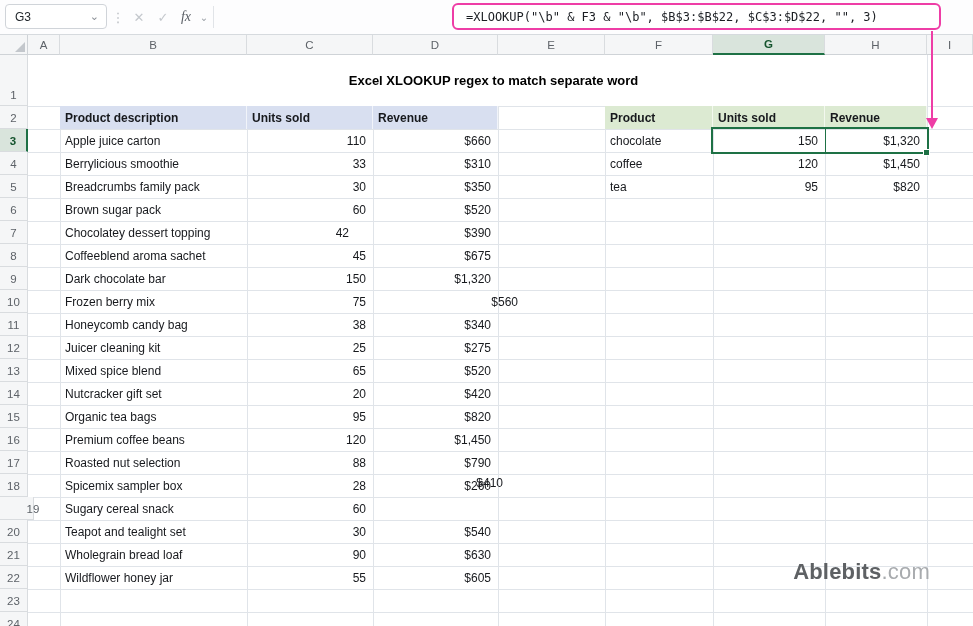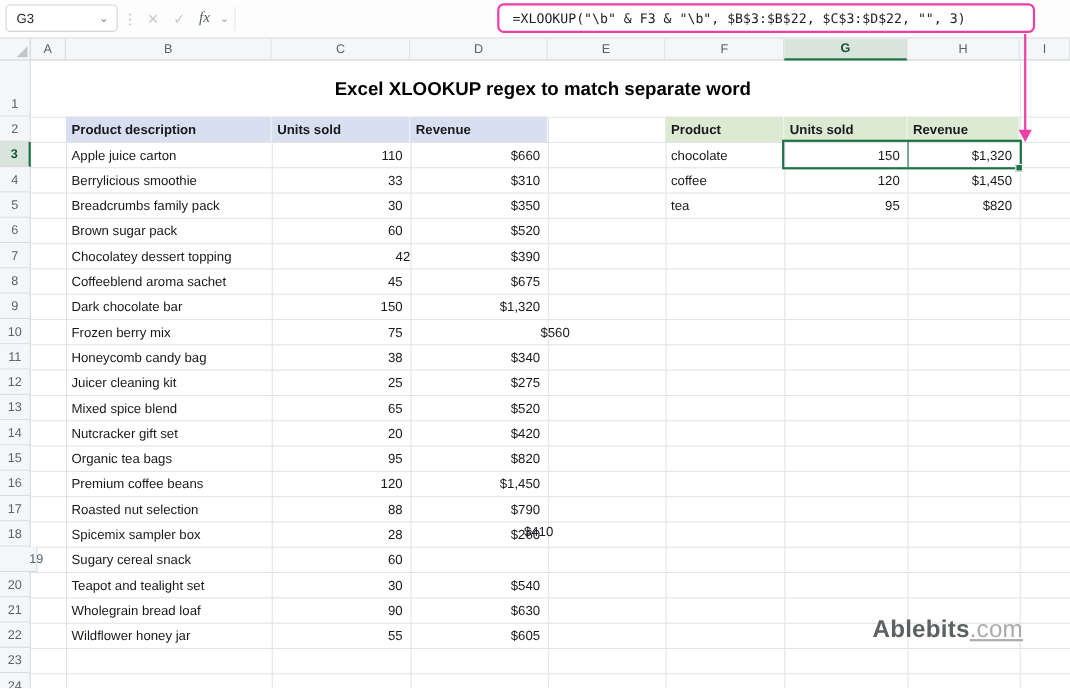--- a/index.html
+++ b/index.html
@@ -26,42 +26,42 @@
 
   
   #sheet{position:absolute;left:0;top:35px;width:973px;height:591px;overflow:hidden;background:#fff;}
   .abs{position:absolute;box-sizing:border-box;}
   .gridv{background:#e0e4e9;}
   .gridh{background:#e0e4e9;}
   .cell{display:flex;align-items:center;font-size:12px;color:#17191d;white-space:nowrap;overflow:hidden;}
   .txt{padding-left:5px;justify-content:flex-start;}
   .num{padding-right:7px;justify-content:flex-end;}
   .bold{font-weight:700;}
-  .title{justify-content:center;font-weight:700;font-size:17px;color:#000;background:#fff;}
+  .title{justify-content:center;font-weight:700;font-size:13px;color:#000;background:#fff;}
   .hdrL{background:#d8dff0;border-right:1px solid rgba(255,255,255,.65);}
   .hdrR{background:#dcead2;border-right:1px solid rgba(255,255,255,.65);}
   .chdr{display:flex;align-items:center;justify-content:center;background:#f5f6f7;color:#5d6268;
         font-size:11.5px;border-right:1px solid #d9dcdf;border-bottom:1px solid #cfd3d7;}
   .selh{background:#d9e4dc;border-bottom:2px solid #1e7145;color:#14532d;font-weight:600;}
   .rband{background:#f5f6f7;border-right:1px solid #d9dcdf;}
   .rhdr{display:flex;align-items:flex-end;justify-content:center;background:#f5f6f7;color:#5d6268;
         font-size:11.5px;border-bottom:1px solid #d9dcdf;border-right:1px solid #d9dcdf;padding-bottom:4px;}
   .selr{background:#d9e4dc;border-right:2px solid #1e7145;color:#14532d;font-weight:600;}
   .corner{background:#f5f6f7;border-right:1px solid #cfd3d7;border-bottom:1px solid #cfd3d7;}
   .corner:after{content:"";position:absolute;right:2px;bottom:2px;width:0;height:0;
                 border-left:10px solid transparent;border-bottom:10px solid #c3c7cc;}
   .selbox{border:2px solid #1e7145;z-index:6;}
   .seldiv{background:#1e7145;z-index:6;}
   .fillhandle{background:#1e7145;border:1px solid #fff;z-index:7;}
 
   
   #watermark{position:absolute;top:559px;left:645px;width:285px;text-align:right;font-size:22px;
              letter-spacing:.2px;z-index:3;}
   #wm-bold{font-weight:700;color:#5e6164;}
-  #wm-light{font-weight:400;color:#a8abae;text-decoration:underline;}
+  #wm-light{font-weight:400;color:#a8abae;}
 
   #arrow{position:absolute;left:0;top:0;pointer-events:none;z-index:40;}
 </style>
 </head>
 <body>
 
 <div id="app">
 
   <div id="topbar">
     <div id="namebox">
@@ -121,21 +121,21 @@
       <div class="abs cell txt" style="left: 60px; top: 117px; width: 187px; height: 23px;">Berrylicious smoothie</div>
       <div class="abs cell num" style="left: 247px; top: 117px; width: 126px; height: 23px;">33</div>
       <div class="abs cell num" style="left: 373px; top: 117px; width: 125px; height: 23px;">$310</div>
       <div class="abs cell txt" style="left: 60px; top: 140px; width: 187px; height: 23px;">Breadcrumbs family pack</div>
       <div class="abs cell num" style="left: 247px; top: 140px; width: 126px; height: 23px;">30</div>
       <div class="abs cell num" style="left: 373px; top: 140px; width: 125px; height: 23px;">$350</div>
       <div class="abs cell txt" style="left: 60px; top: 163px; width: 187px; height: 23px;">Brown sugar pack</div>
       <div class="abs cell num" style="left: 247px; top: 163px; width: 126px; height: 23px;">60</div>
       <div class="abs cell num" style="left: 373px; top: 163px; width: 125px; height: 23px;">$520</div>
       <div class="abs cell txt" style="left: 60px; top: 186px; width: 187px; height: 23px;">Chocolatey dessert topping</div>
-      <div class="abs cell num" style="left: 254px; top: 186px; width: 126px; height: 23px; padding-left: 16px;">42</div>
+      <div class="abs cell num" style="left: 230px; top: 186px; width: 126px; height: 23px; padding-left: 16px;">42</div>
       <div class="abs cell num" style="left: 373px; top: 186px; width: 125px; height: 23px;">$390</div>
       <div class="abs cell txt" style="left: 60px; top: 209px; width: 187px; height: 23px;">Coffeeblend aroma sachet</div>
       <div class="abs cell num" style="left: 247px; top: 209px; width: 126px; height: 23px;">45</div>
       <div class="abs cell num" style="left: 373px; top: 209px; width: 125px; height: 23px;">$675</div>
       <div class="abs cell txt" style="left: 60px; top: 232px; width: 187px; height: 23px;">Dark chocolate bar</div>
       <div class="abs cell num" style="left: 247px; top: 232px; width: 126px; height: 23px;">150</div>
       <div class="abs cell num" style="left: 373px; top: 232px; width: 125px; height: 23px;">$1,320</div>
       <div class="abs cell txt" style="left: 60px; top: 255px; width: 187px; height: 23px;">Frozen berry mix</div>
       <div class="abs cell num" style="left: 247px; top: 255px; width: 126px; height: 23px;">75</div>
       <div class="abs cell num" style="left: 384px; top: 255px; width: 125px; height: 23px; margin-left: 16px;">$560</div>

